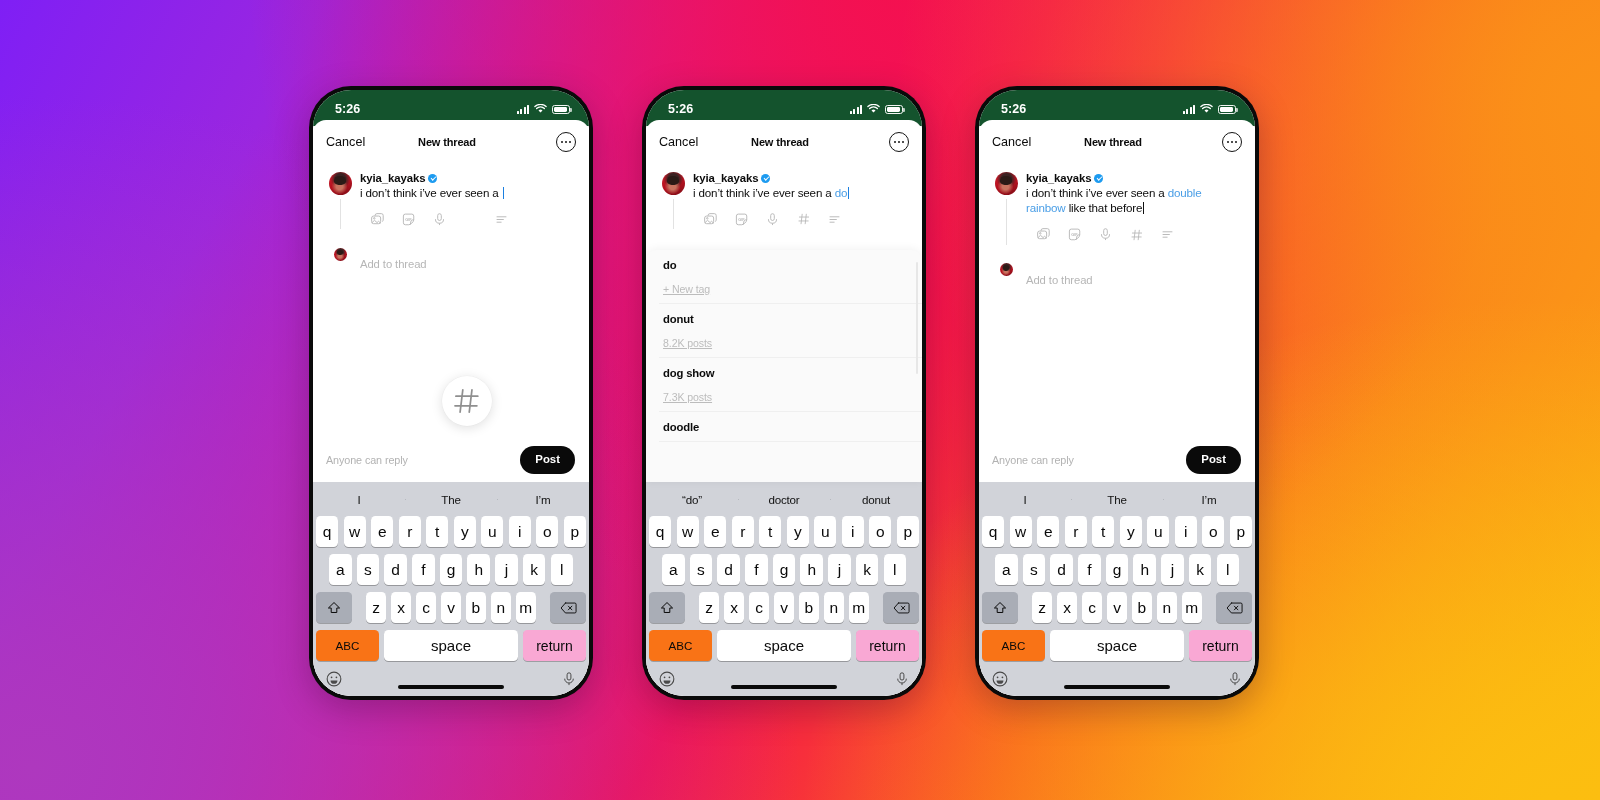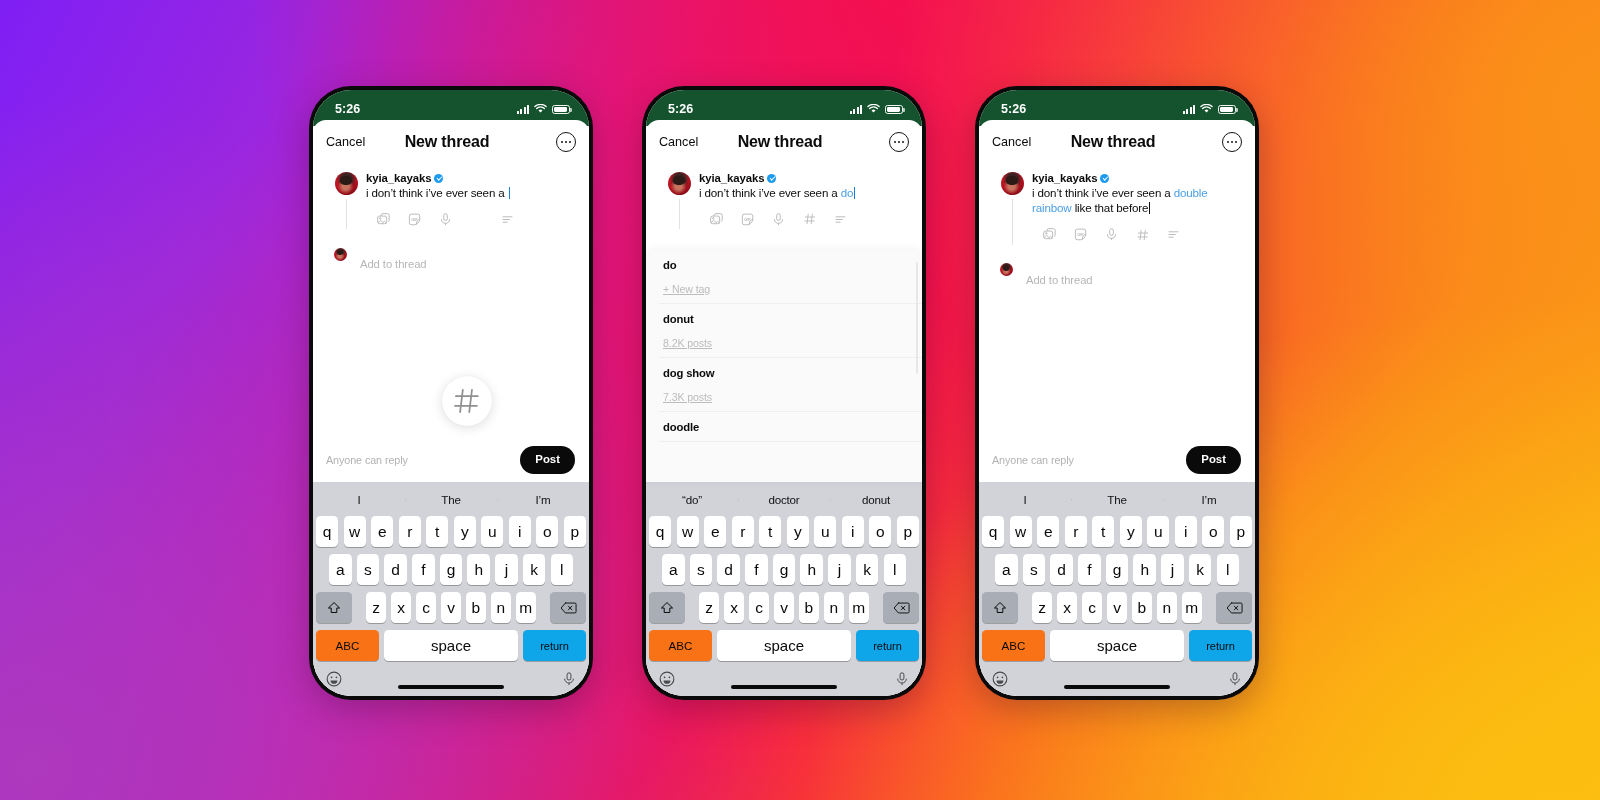--- a/index.html
+++ b/index.html
@@ -87,32 +87,32 @@
   .navbar {
     height: 44px;
     display:flex; align-items:center; justify-content:space-between;
     padding: 0 13px;
     position:relative;
     flex: 0 0 auto;
     gap: 45px;
   }
   .nav-cancel { font-size: 12.6px; color:#0b0b0b; }
   .nav-title { position:absolute; left:0; right:8px; text-align:center;
-               font-size: 16px; font-weight: 700; color:#0b0b0b; letter-spacing:-.15px; }
+               font-size: 11px; font-weight: 700; color:#0b0b0b; letter-spacing:-.15px; }
   .nav-more {
     width:20px; height:20px; border-radius:50%;
     border:1.3px solid #141414;
     display:flex; align-items:center; justify-content:center; gap:1.7px;
     position:relative; z-index:2;
   }
   .nav-more i { width:2.3px; height:2.3px; border-radius:50%; background:#141414; display:block; }
 
   
   .composer { padding: 8px 0 0 0; position:relative; flex:1 1 auto; }
-  .row { display:flex; padding: 0 19px; justify-content: center; }
+  .row { display:flex; padding: 0 13px; justify-content: center; }
   .avatar-col { width: 28px; flex:0 0 28px; display:flex; flex-direction:column; align-items:center; }
   .avatar {
     width: 23px; height: 23px; border-radius:50%;
     background:
       radial-gradient(circle at 46% 62%, #c8735f 0 18%, rgba(200,115,95,0) 42%),
       radial-gradient(circle at 50% 30%, #3a2222 0 26%, rgba(58,34,34,0) 50%),
       linear-gradient(160deg,#d21f2c 0%, #b3111f 55%, #7d0d16 100%);
     flex:0 0 auto;
     position:relative; overflow:hidden;
   }
@@ -216,21 +216,21 @@
     font-size: 15.5px; color:#0a0a0a;
     box-shadow: 0 1px 0 rgba(0,0,0,.28);
   }
   .krow.r2 { padding: 0 16px; }
   .krow.r3 { padding: 0 3px; }
   .key.wide { flex: 0 0 36px; background:#a9adb6; box-shadow:0 1px 0 rgba(0,0,0,.25); }
   .key.spacer { flex: 0 0 4px; background:none; box-shadow:none; }
   .krow.r4 { gap:5.2px; margin-bottom: 3px; }
   .key.abc { flex: 0 0 63px; background:#f97316; font-size:11.6px; box-shadow:0 1px 0 rgba(0,0,0,.25); }
   .key.space { flex: 1 1 auto; font-size:15px; }
-  .key.ret { flex: 0 0 63px; background:#0ea5e9; font-size:11px; box-shadow:0 1px 0 rgba(0,0,0,.25); }
+  .key.ret { flex: 0 0 63px; background:#f9a8d4; font-size:14px; box-shadow:0 1px 0 rgba(0,0,0,.25); }
   .kbbottom { height: 30px; display:flex; align-items:center; justify-content:space-between; padding: 0 12px; }
   .home-indicator {
     position:absolute; left:50%; transform:translateX(-50%); bottom: 7px;
     width: 106px; height: 4px; border-radius: 3px; background:#0a0a0a;
   }
 </style>
 </head>
 <body>
 
 <div class="stage">

